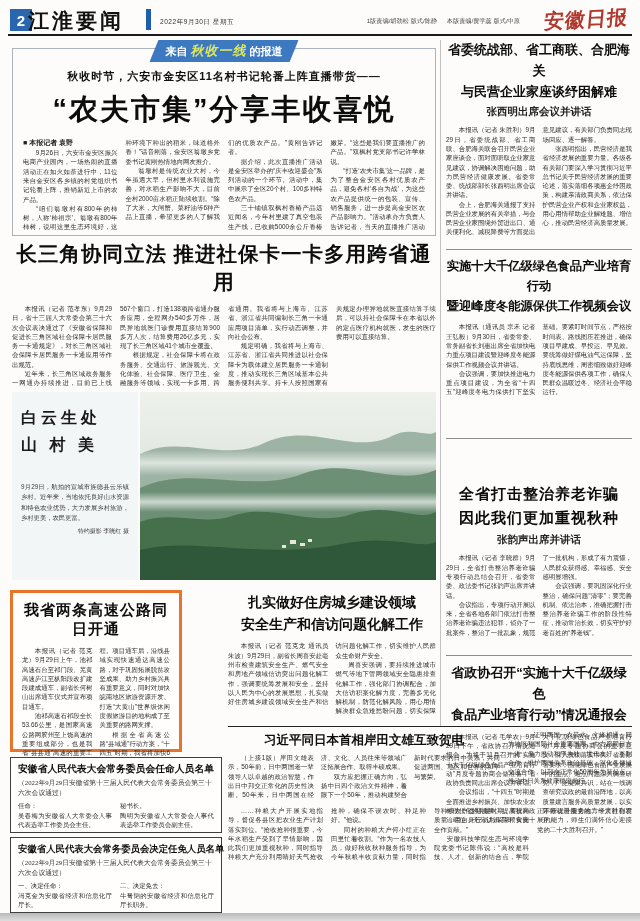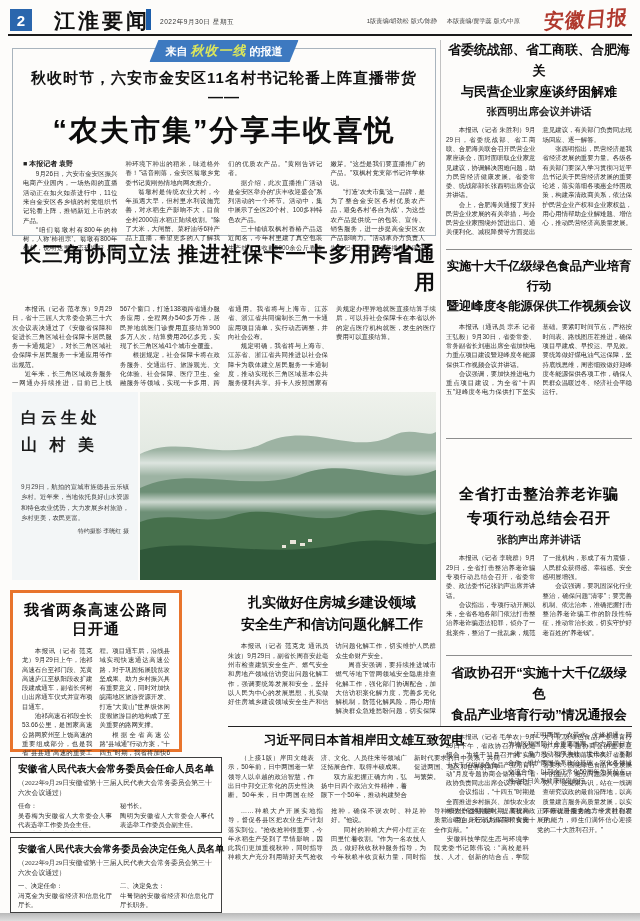--- a/index.html
+++ b/index.html
@@ -1,21 +1,21 @@
 <!DOCTYPE html>
 <html><head>
 <meta charset="utf-8">
 <style>
   html,body{margin:0;padding:0;background:#e9e7e2;}
   .paper{position:relative;width:640px;height:921px;margin:0 auto;background:#fdfcfa;
          font-family:"Liberation Sans","DejaVu Sans",sans-serif;overflow:hidden;}
   
   .pagebox{position:absolute;left:10px;top:9px;width:22px;height:22px;background:#2a66ad;color:#fff;
            font-size:15px;font-weight:900;display:flex;align-items:center;justify-content:center;}
-  .section-name{position:absolute;left:54px;top:7px;font-size:21px;font-weight:900;letter-spacing:3px;color:#111;}
+  .section-name{position:absolute;left:28px;top:7px;font-size:21px;font-weight:900;letter-spacing:3px;color:#111;}
   .section-bar{position:absolute;left:146px;top:9px;width:5px;height:21px;background:#1d5eaa;}
   .issue-date{position:absolute;left:160px;top:18px;font-size:6.6px;color:#333;letter-spacing:.5px;}
   .credits{position:absolute;right:120px;top:17px;font-size:6.2px;color:#444;text-align:right;}
   .logo{position:absolute;right:12px;top:6px;font-size:20px;font-weight:900;color:#b0392e;
         font-family:"Liberation Serif","DejaVu Serif",serif;letter-spacing:1px;
         transform:rotate(-3deg) skewX(-8deg);}
   .headrule{position:absolute;left:8px;right:8px;top:34px;border-top:2.2px solid #1b1b1b;}
   .vdivide{position:absolute;left:440px;top:40px;height:686px;width:0;border-left:1px solid #c2c2c2;}
   
   .tiny{font-size:6.4px;line-height:1.45;color:#2c2c2c;text-align:justify;overflow:hidden;}
@@ -23,27 +23,27 @@
   .cols2{column-count:2;column-gap:7px;}
   .cols3{column-count:3;column-gap:7px;}
   .cols4{column-count:4;column-gap:8px;}
   
   .topbox{position:absolute;left:12px;top:48px;width:424px;height:188px;border:1px solid #a9b4bd;
           box-sizing:border-box;padding:14px 10px 6px;}
   .badge{position:absolute;top:-9px;left:50%;transform:translateX(-50%);background:#3d79c0;color:#fff;
          font-size:11px;font-weight:800;padding:2px 16px;white-space:nowrap;
          clip-path:polygon(9px 0,100% 0,calc(100% - 9px) 100%,0 100%);}
   .badge .script{color:#dde75a;font-style:italic;font-weight:900;font-size:13px;letter-spacing:1px;}
-  .kicker{text-align:center;font-size:15px;font-weight:800;color:#111;margin-top:6px;letter-spacing:1px;}
+  .kicker{text-align:center;font-size:11px;font-weight:800;color:#111;margin-top:6px;letter-spacing:1px;}
   .h-main{text-align:center;font-size:29px;font-weight:900;letter-spacing:2px;color:#0c0c0c;margin:6px 0 8px;}
   .byline{font-size:7px;font-weight:700;color:#222;margin-bottom:3px;text-indent:0 !important;}
   .topbody{height:96px;}
   
   .csj{position:absolute;left:12px;top:240px;width:424px;height:148px;}
-  .csj-title{text-align:right;font-size:20.5px;font-weight:900;letter-spacing:1px;color:#0d0d0d;}
+  .csj-title{text-align:center;font-size:20.5px;font-weight:900;letter-spacing:1px;color:#0d0d0d;}
   .csj-body{margin-top:8px;height:110px;}
   
   .capPanel{position:absolute;left:12px;top:392px;width:126px;height:188px;background:#f3f6f7;
             box-sizing:border-box;padding:12px 9px;}
   .capTitle{font-size:16px;font-weight:900;letter-spacing:4px;color:#1a1a1a;line-height:1.7;}
   .capText{margin-top:24px;font-size:6.3px;line-height:1.6;color:#3a3a3a;text-align:justify;}
   .capCredit{margin-top:4px;font-size:6px;color:#3a3a3a;text-align:right;}
   .photo{position:absolute;left:140px;top:392px;width:296px;height:188px;display:block;}
   
   .hwbox{position:absolute;left:10px;top:590px;width:172px;height:162px;border:3px solid #e8742c;
@@ -214,21 +214,21 @@
         <p>本报讯（通讯员 宗禾 记者 王弘毅）9月30日，省委常委、常务副省长刘惠出席全省加快电力重点项目建设暨迎峰度冬能源保供工作视频会议并讲话。</p>
         <p>会议强调，要加快推进电力重点项目建设，为全省“十四五”迎峰度冬电力保供打下坚实基础。要紧盯时间节点，严格按时间表、路线图压茬推进，确保项目早建成、早投运、早见效。要统筹做好煤电油气运保障，坚持底线思维，周密细致做好迎峰度冬能源保供各项工作，确保人民群众温暖过冬、经济社会平稳运行。</p>
       </div>
     </div>
 
     <div class="r-div"></div>
 
     <div>
       <div class="r-title big">
         <div>全省打击整治养老诈骗</div>
-        <div>专项行动总结会召开</div>
+        <div>因此我们更加重视秋种</div>
       </div>
       <div class="r-sub">张韵声出席并讲话</div>
       <div class="tiny cols2 r-body" style="height:96px;">
         <p>本报讯（记者 李晓群）9月29日，全省打击整治养老诈骗专项行动总结会召开，省委常委、政法委书记张韵声出席并讲话。</p>
         <p>会议指出，专项行动开展以来，全省各地各部门依法打击整治养老诈骗违法犯罪，侦办了一批案件，整治了一批乱象，规范了一批机构，形成了有力震慑，人民群众获得感、幸福感、安全感明显增强。</p>
         <p>会议强调，要巩固深化行业整治，确保问题“清零”；要完善机制、依法治本，准确把握打击整治养老诈骗工作的阶段性特征，推动常治长效，切实守护好老百姓的“养老钱”。</p>
       </div>
     </div>
 
     <div class="r-div"></div>

